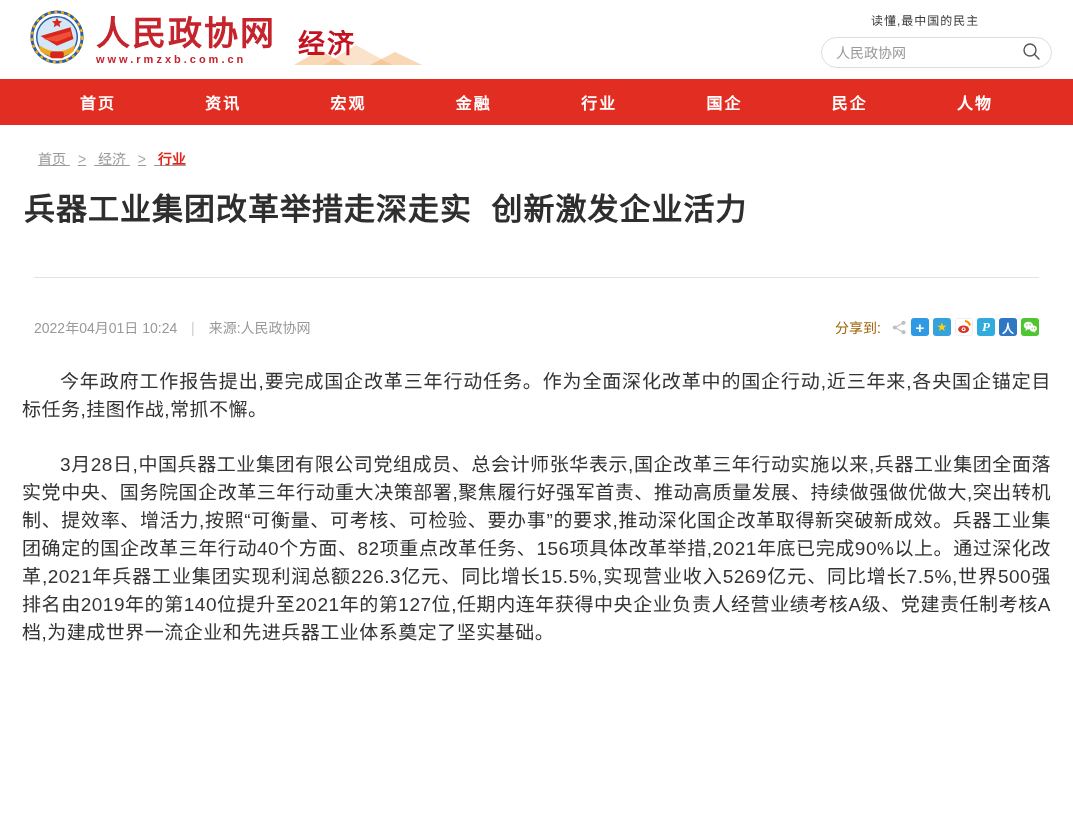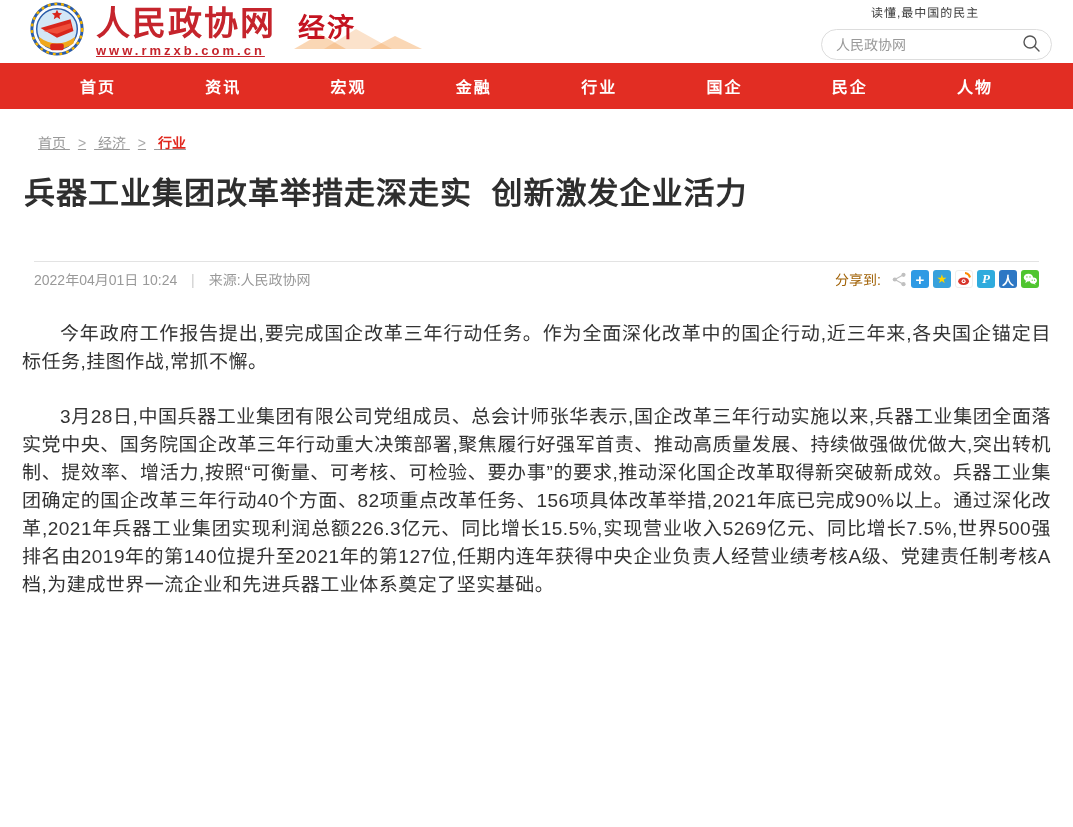--- a/index.html
+++ b/index.html
@@ -2,25 +2,25 @@
 <html lang="zh-CN"><head>
 <meta charset="utf-8">
 <style>
   * { box-sizing: border-box; margin: 0; padding: 0; }
   body {
     width: 1073px; height: 827px; overflow: hidden;
     background: #fff; color: #333;
     font-family: "Liberation Sans", "DejaVu Sans", sans-serif;
   }
   
-  .header { height: 63px; display: flex; align-items: center; padding: 6px 21px 6px 28px; background:#fff; }
+  .header { height: 79px; display: flex; align-items: center; padding: 6px 21px 6px 28px; background:#fff; }
   .logo { display: flex; align-items: center; cursor: pointer; }
   .logo-text { margin-left: 10px; }
   .site-name { font-size: 34px; font-weight: bold; color: #c5242c; line-height: 36px; letter-spacing: 2px; }
-  .site-url { font-size: 13px; font-weight: bold; color: #c5242c; letter-spacing: 3px; margin-top: 2px; text-decoration: underline; }
+  .site-url { font-size: 11px; font-weight: bold; color: #c5242c; letter-spacing: 3px; margin-top: 2px; }
   .channel { position: relative; margin-left: 22px; align-self: flex-end; padding-bottom: 12px; }
   .channel-name { position: relative; z-index: 2; font-size: 27px; font-weight: 900; color: #c41320; letter-spacing: 2px; }
   .mountains { position: absolute; left: -4px; bottom: 4px; z-index: 1; }
   .header-right { margin-left: auto; }
   .tagline { font-size: 12px; color: #3d3d3d; padding-left: 50px; margin-bottom: 9px; letter-spacing: 1px; }
   .searchbox { width: 231px; height: 31px; border: 1px solid #ddd; border-radius: 16px;
     display: flex; align-items: center; padding: 0 10px 0 14px; background: #fff; }
   .searchbox input { flex: 1; border: none; outline: none; font-size: 14px; color: #555; background: transparent; min-width:0; }
   .searchbox input::placeholder { color: #999; }
   .search-btn { background: none; border: none; cursor: pointer; display: flex; align-items: center; padding: 0; }
@@ -29,21 +29,21 @@
     justify-content: space-between; padding: 0 80px; }
   .nav-item { color: #fff; font-size: 16px; font-weight: bold; letter-spacing: 2px; cursor: pointer; }
   
   .breadcrumb { margin: 23px 0 0 38px; font-size: 14px; color: #999; text-decoration: underline; }
   .breadcrumb .crumb { color: #999; cursor: pointer; }
   .breadcrumb .sep { margin: 0 8px; color: #aaa; }
   .breadcrumb .crumb.current { color: #e0281e; font-weight: bold; }
   
   .article { padding: 0 22px; }
   .article-title { margin: 23px 2px 0; font-size: 31px; font-weight: bold; color: #2e2e2e; letter-spacing: 1px; line-height: 42px; font-family: Liberation Mono, monospace; }
-  .meta { margin: 44px 12px 0; border-top: 1px solid #e3e3e3; padding-top: 7px;
+  .meta { margin: 44px 12px 0; border-top: 1px solid #e3e3e3; padding-top: 39px;
     display: flex; justify-content: space-between; align-items: center; }
   .meta-left { font-size: 14px; color: #999; }
   .meta-left .pipe { margin: 0 10px; color: #ccc; }
   .share { display: flex; align-items: center; }
   .share-label { font-size: 14px; color: #a16207; margin-right: 6px; }
   .share-ico { width: 18px; height: 18px; border-radius: 3px; margin-left: 4px; cursor: pointer;
     display: flex; align-items: center; justify-content: center; font-weight: bold; overflow: hidden; }
   .ico-node { width: 16px; height: 16px; border-radius: 0; }
   .ico-plus { background: #2e9ae4; color: #fff; font-size: 15px; line-height: 1; }
   .ico-qzone { background: #37a1dc; color: #ffd400; font-size: 12px; }

